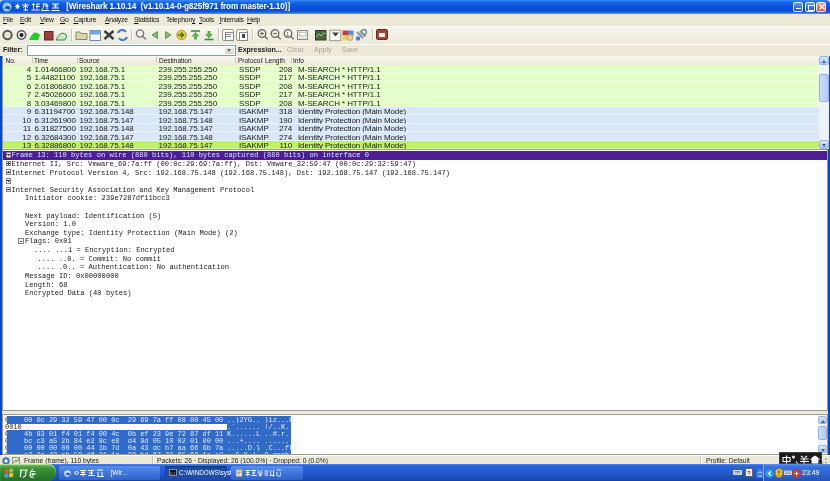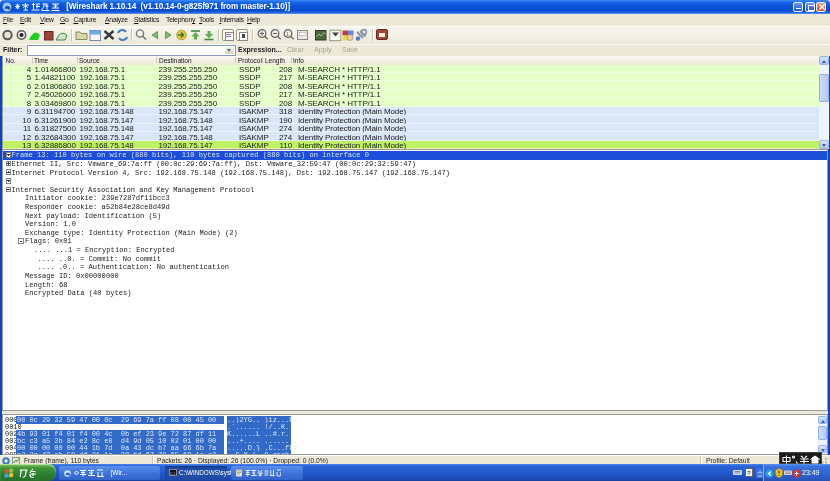--- a/index.html
+++ b/index.html
@@ -31,30 +31,30 @@
 
 .sb{position:absolute;background:#eef2fb}
 .sbtn{position:absolute;width:10px;height:9px;background:linear-gradient(180deg,#d9e4fa,#aac4f0);border:1px solid #98b4e4;border-radius:2px;box-sizing:border-box}
 .sbtn i{position:absolute;left:2px;width:0;height:0;border-left:2.5px solid transparent;border-right:2.5px solid transparent}
 .sbtn .up{top:2.5px;border-bottom:3.5px solid #4060a0}
 .sbtn .dn{top:3px;border-top:3.5px solid #4060a0}
 .sthumb{position:absolute;left:0;width:10px;background:linear-gradient(90deg,#cddcf8,#b2caf2);border:1px solid #93b0e0;border-radius:2px;box-sizing:border-box}
 
 #detail{left:2px;top:149px;width:826px;height:262px;background:#fff;border:1px solid #9a9a93;box-sizing:border-box;overflow:hidden}
 .dline{position:absolute;left:0;width:824px;height:8.62px;font-family:"Liberation Mono",monospace;font-size:7.1px;color:#1a1a1a;white-space:nowrap}
-#dsel{background:#1d4ed8;color:#d5e1fa}
+#dsel{background:#4c1d95;color:#d5e1fa}
 .ebox{position:absolute;width:5.5px;height:5.5px;background:#fff;border:1px solid #848480;box-sizing:border-box}
 .ebox:before{content:"";position:absolute;left:0.5px;top:1.2px;width:2.5px;height:1px;background:#333}
 .ebox.p:after{content:"";position:absolute;left:1.2px;top:0.5px;width:1px;height:2.5px;background:#333}
 
 #hex{left:2px;top:414px;width:826px;height:41px;background:#fff;border:1px solid #9a9a93;box-sizing:border-box;overflow:hidden}
 .hrow{position:absolute;left:0;width:820px;height:6.9px;font-family:"Liberation Mono",monospace;font-size:7px;letter-spacing:-0.05px;color:#222;white-space:nowrap}
 .hrow .off{position:absolute;left:2px}
 .hrow .hx,.hrow .as{position:absolute;background:#316ac8;color:#dce8fd}
-.hrow .hx{left:13px;width:207px;padding-left:1px}
+.hrow .hx{left:4px;width:207px;padding-left:17px}
 .hrow .as{left:224px;width:64px}
 
 #status{left:0;top:455px;width:830px;height:9.5px;background:#ece9d8;border-top:1px solid #fff;font-size:6.7px;color:#222}
 #status span{position:absolute;top:1px;white-space:nowrap}
 .ssep{position:absolute;top:0;width:1px;height:9px;background:#c9c5b2;box-shadow:1px 0 0 #fff}
 
 #taskbar{left:0;top:464px;width:830px;height:17px;background:linear-gradient(180deg,#4b86ee 0%,#2b63d8 12%,#2258cb 55%,#1c4ab2 90%,#16409f 100%)}
 .task{position:absolute;top:1.5px;height:14px;border-radius:2px;color:#fff;font-size:7px}
 #startbtn{position:absolute;left:0;top:0;width:56px;height:17px;background:linear-gradient(180deg,#7bbf62 0%,#3f9337 25%,#2e8030 60%,#256f28 100%);border-radius:0 8px 8px 0;box-shadow:inset 0 1px 1px #b8e69a}
 #ime{left:779px;top:452px;width:43px;height:12px;background:#1b1b1b;border:1px solid #444;box-sizing:border-box;z-index:5}
@@ -339,23 +339,20 @@
     </div>
 <div class="dline" style="top:26.86px">
       <span class="ebox p" style="left:2.5px;top:1.2px"></span>
     </div>
 <div class="dline" style="top:35.48px">
       <span style="position:absolute;left:8.5px;top:0.3px">Internet Security Association and Key Management Protocol</span>
       <span class="ebox" style="left:2.5px;top:1.2px"></span>
     </div>
 <div class="dline" style="top:44.10px">
       <span style="position:absolute;left:22px;top:0.3px">Initiator cookie: 239e7287df11bcc3</span>
-    </div>
-<div class="dline" style="top:52.72px">
-      <span style="position:absolute;left:22px;top:0.3px">Responder cookie: a52b84e28ce8d49d</span>
     </div>
 <div class="dline" style="top:61.34px">
       <span style="position:absolute;left:22px;top:0.3px">Next payload: Identification (5)</span>
     </div>
 <div class="dline" style="top:69.96px">
       <span style="position:absolute;left:22px;top:0.3px">Version: 1.0</span>
     </div>
 <div class="dline" style="top:78.58px">
       <span style="position:absolute;left:22px;top:0.3px">Exchange type: Identity Protection (Main Mode) (2)</span>
     </div>

